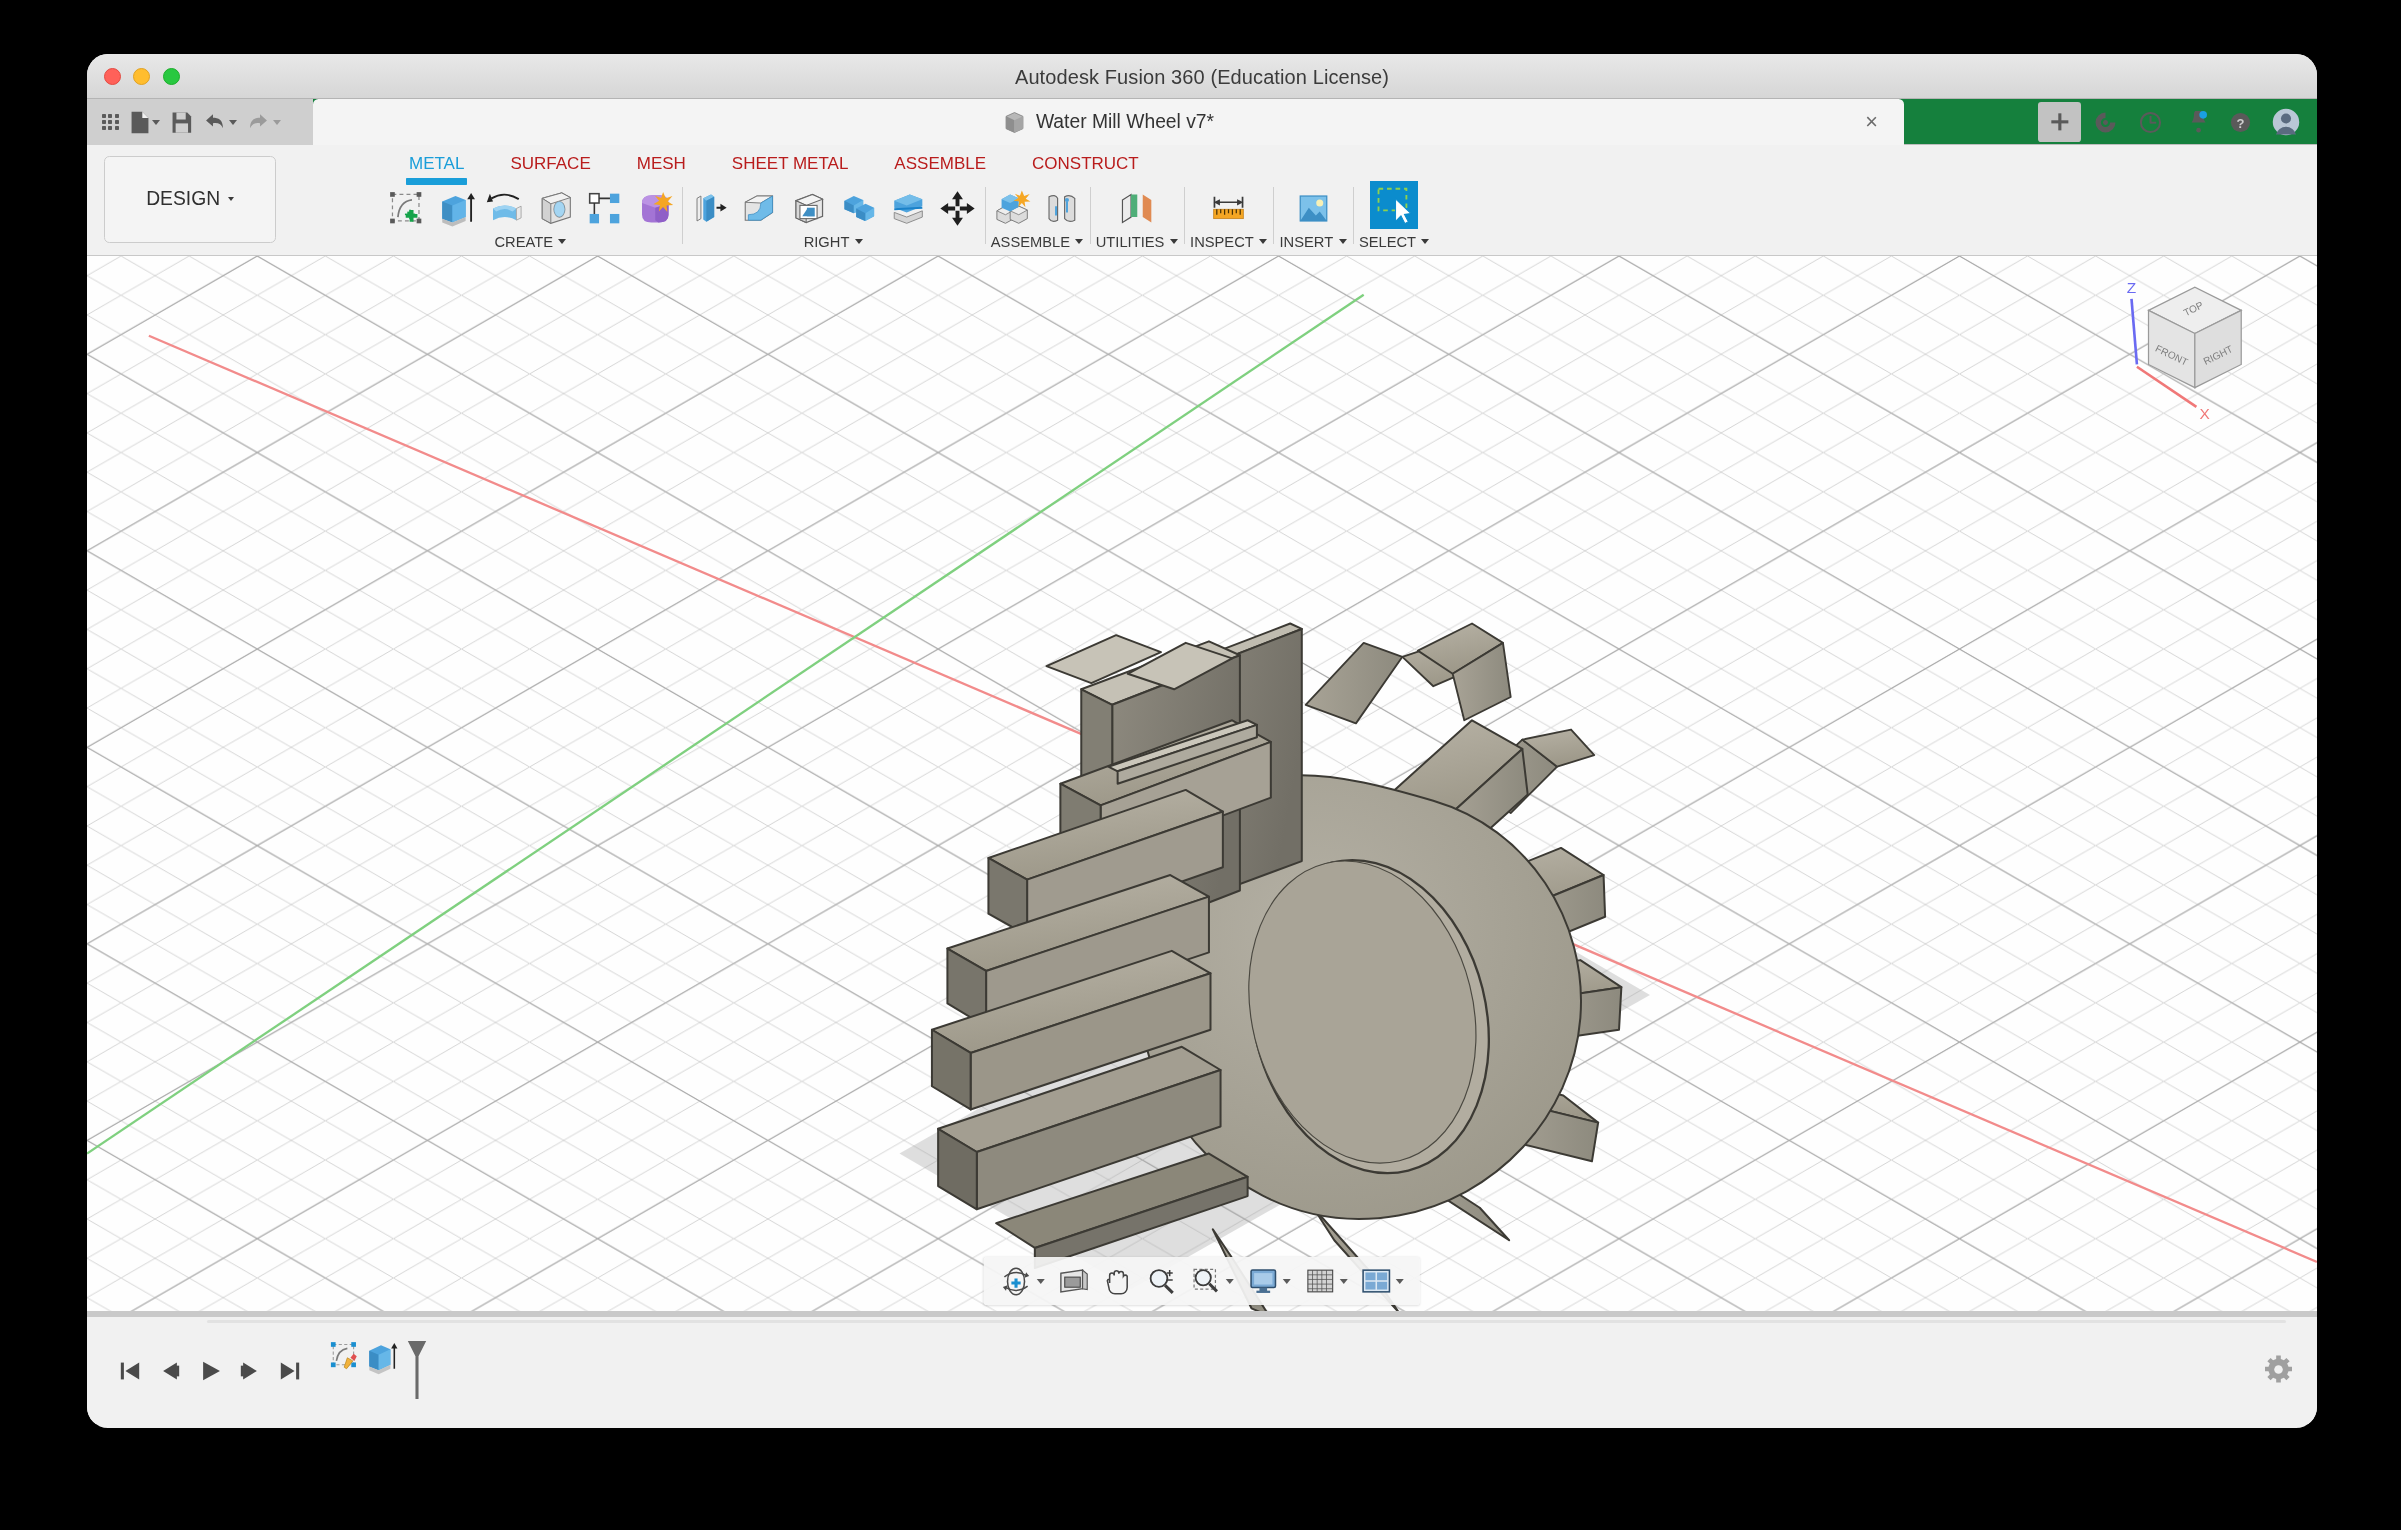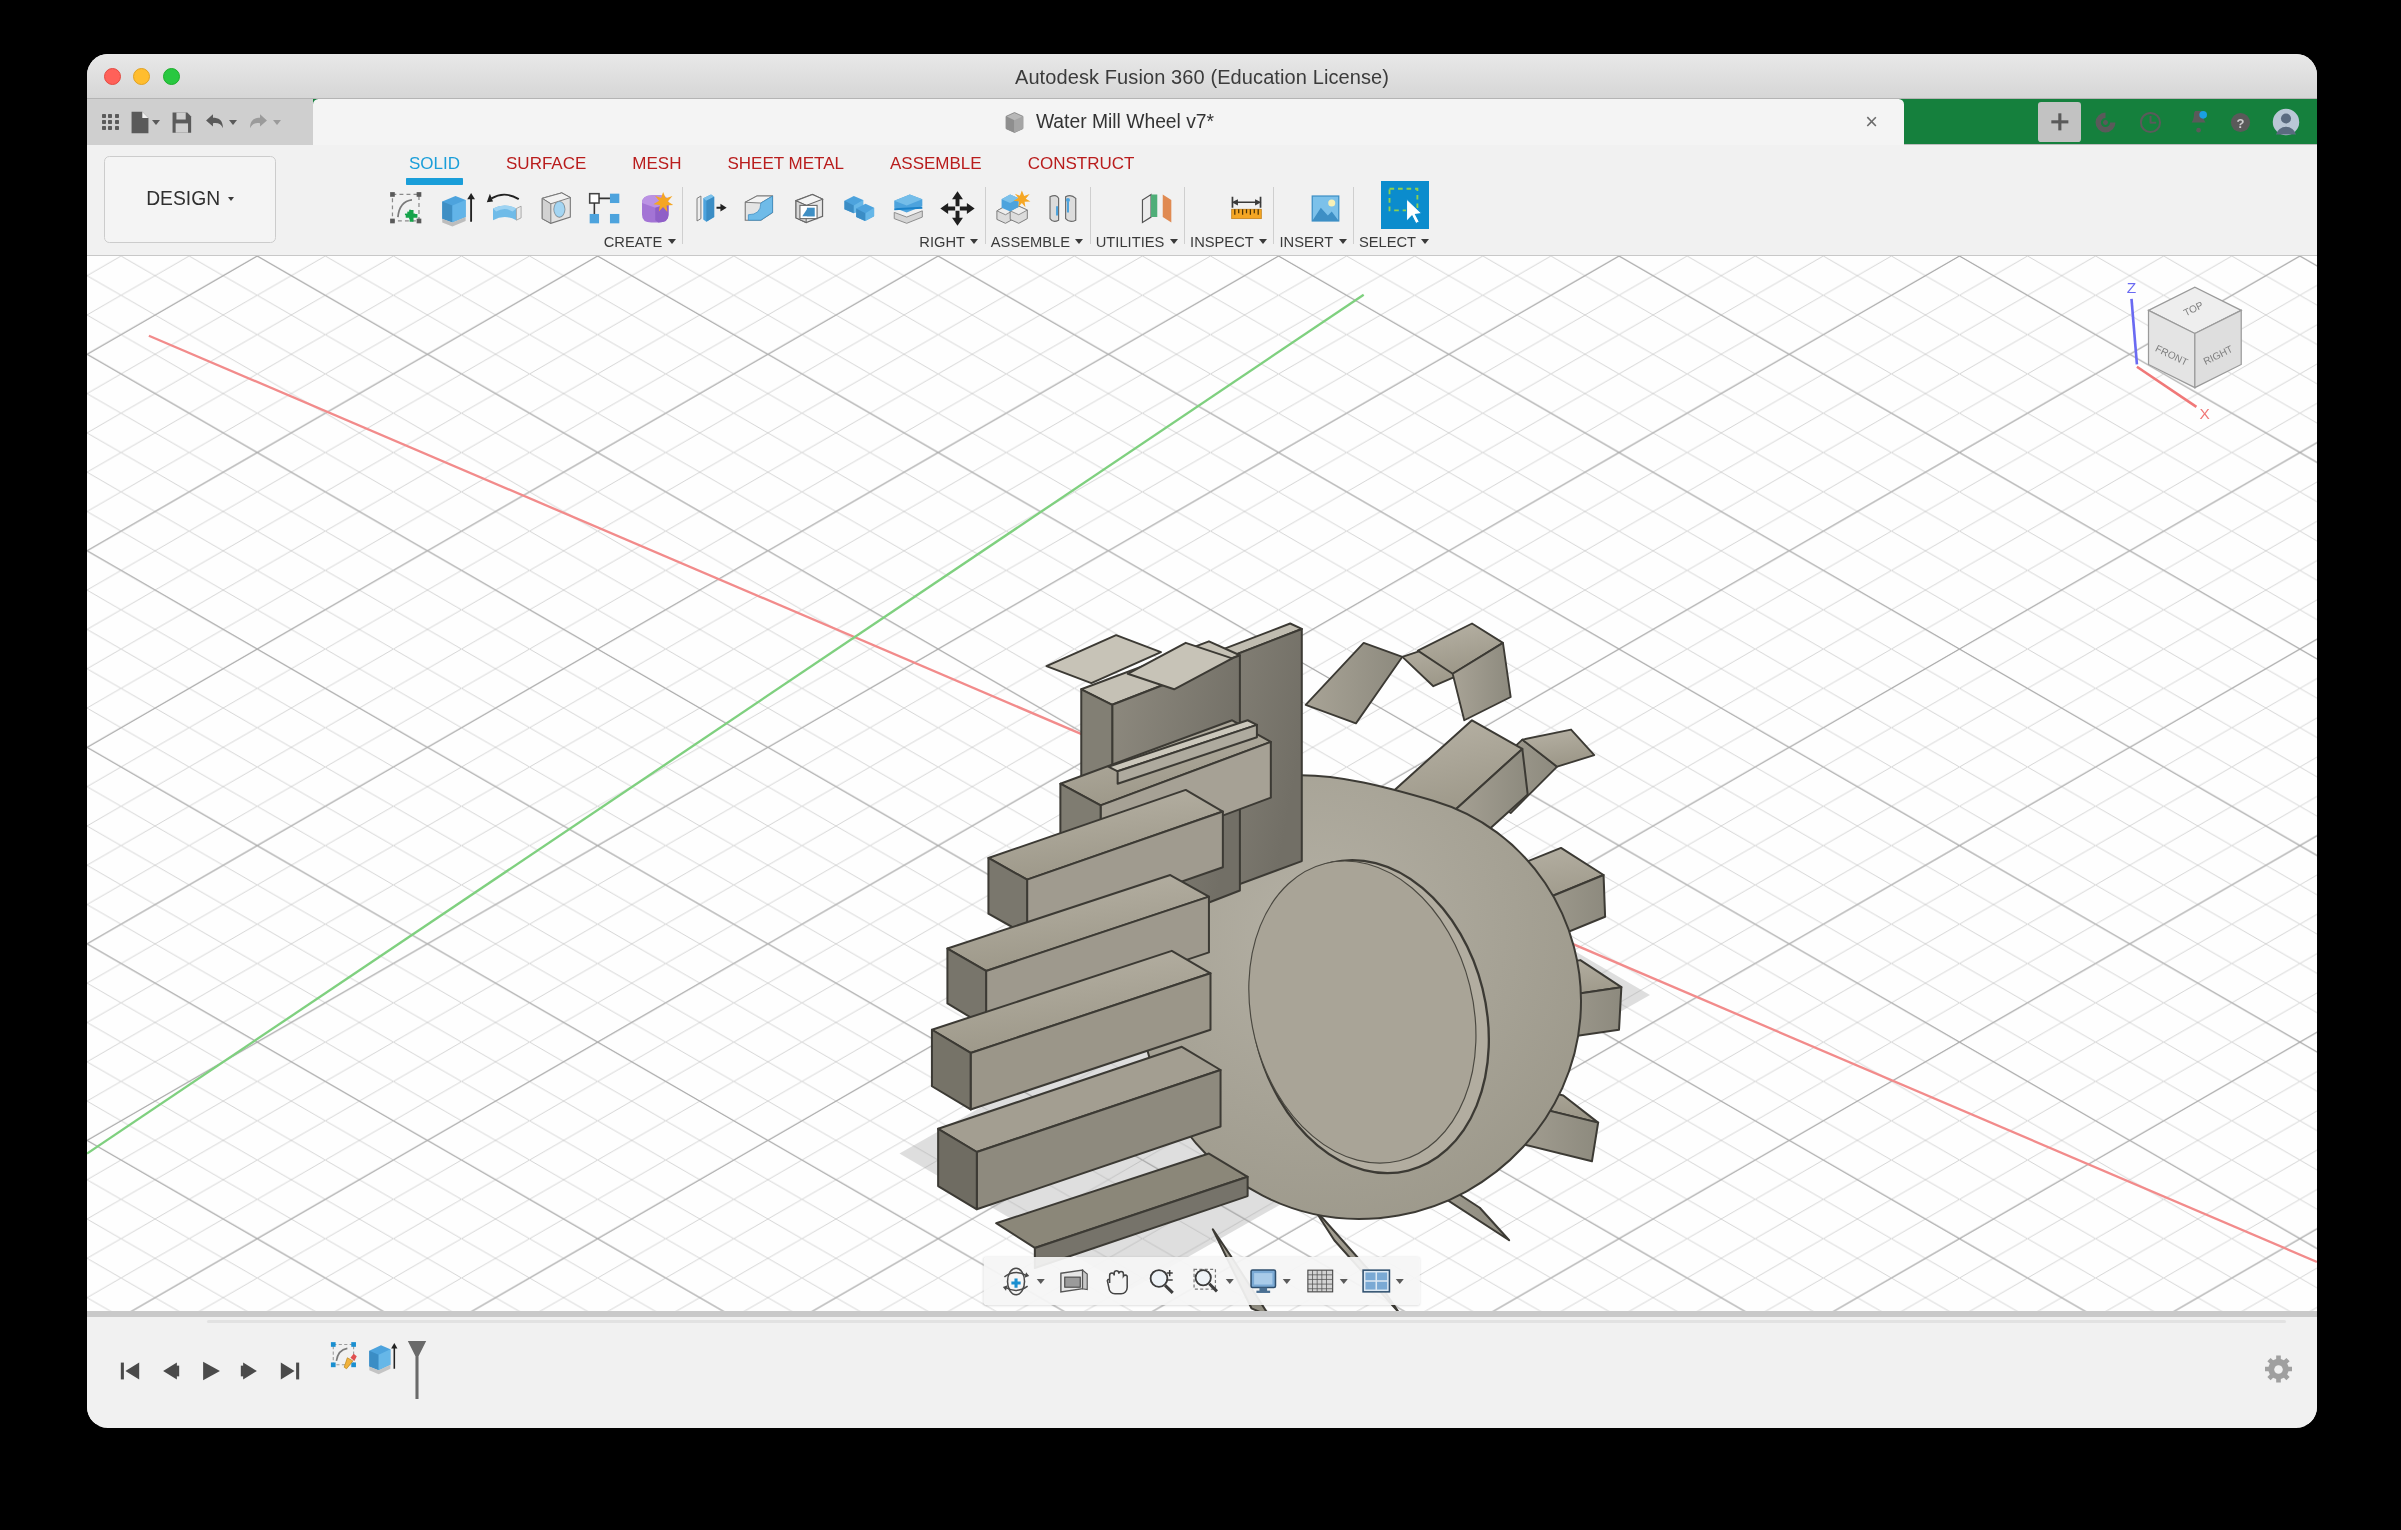--- a/index.html
+++ b/index.html
@@ -118,21 +118,21 @@
     border: 0.8px solid #ccc; border-radius: 5.4px;
     background: #f4f4f4;
     display: flex; align-items: center; justify-content: center; gap: 7.7px;
     font-size: 19.3px; color: #2f2f2f;
   }
 
   #panels {
     position: absolute; left: 292px; top: 36px; right: 0; bottom: 0;
     display: flex; align-items: stretch;
   }
-  .panel { display: flex; flex-direction: column; align-items: flex-end; padding: 0 6.2px; position: relative; }
+  .panel { display: flex; flex-direction: column; align-items: center; padding: 0 6.2px; position: relative; }
   .panel + .panel::before {
     content: ""; position: absolute; left: 0; top: 6.2px; bottom: 10.8px; width: 0.8px; background: #cfcfcf;
   }
   .panel-icons { display: flex; align-items: flex-end; gap: 7.7px; height: 48px; padding-top: 3.1px; }
   .panel-label {
     font-size: 14.7px; color: #3a3a3a;
     display: flex; align-items: center; gap: 5.4px;
     margin-top: 4.6px; white-space: nowrap;
   }
   .pcaret { width: 0; height: 0; border-left: 4.6px solid transparent; border-right: 4.6px solid transparent; border-top: 5.4px solid #3a3a3a; }
@@ -300,21 +300,21 @@
   </div>
 
   <div id="ribbon">
 
     <div id="design-btn">
       <span>DESIGN</span>
       <span class="caret-sm"></span>
     </div>
 
     <div id="ribbon-tabs">
-      <div class="rtab active">SOLID</div>
+      <div class="rtab active">METAL</div>
       <div class="rtab">SURFACE</div>
       <div class="rtab">MESH</div>
       <div class="rtab">SHEET METAL</div>
       <div class="rtab">ASSEMBLE</div>
       <div class="rtab">CONSTRUCT</div>
     </div>
 
     <div id="panels">
 
       <div class="panel">

